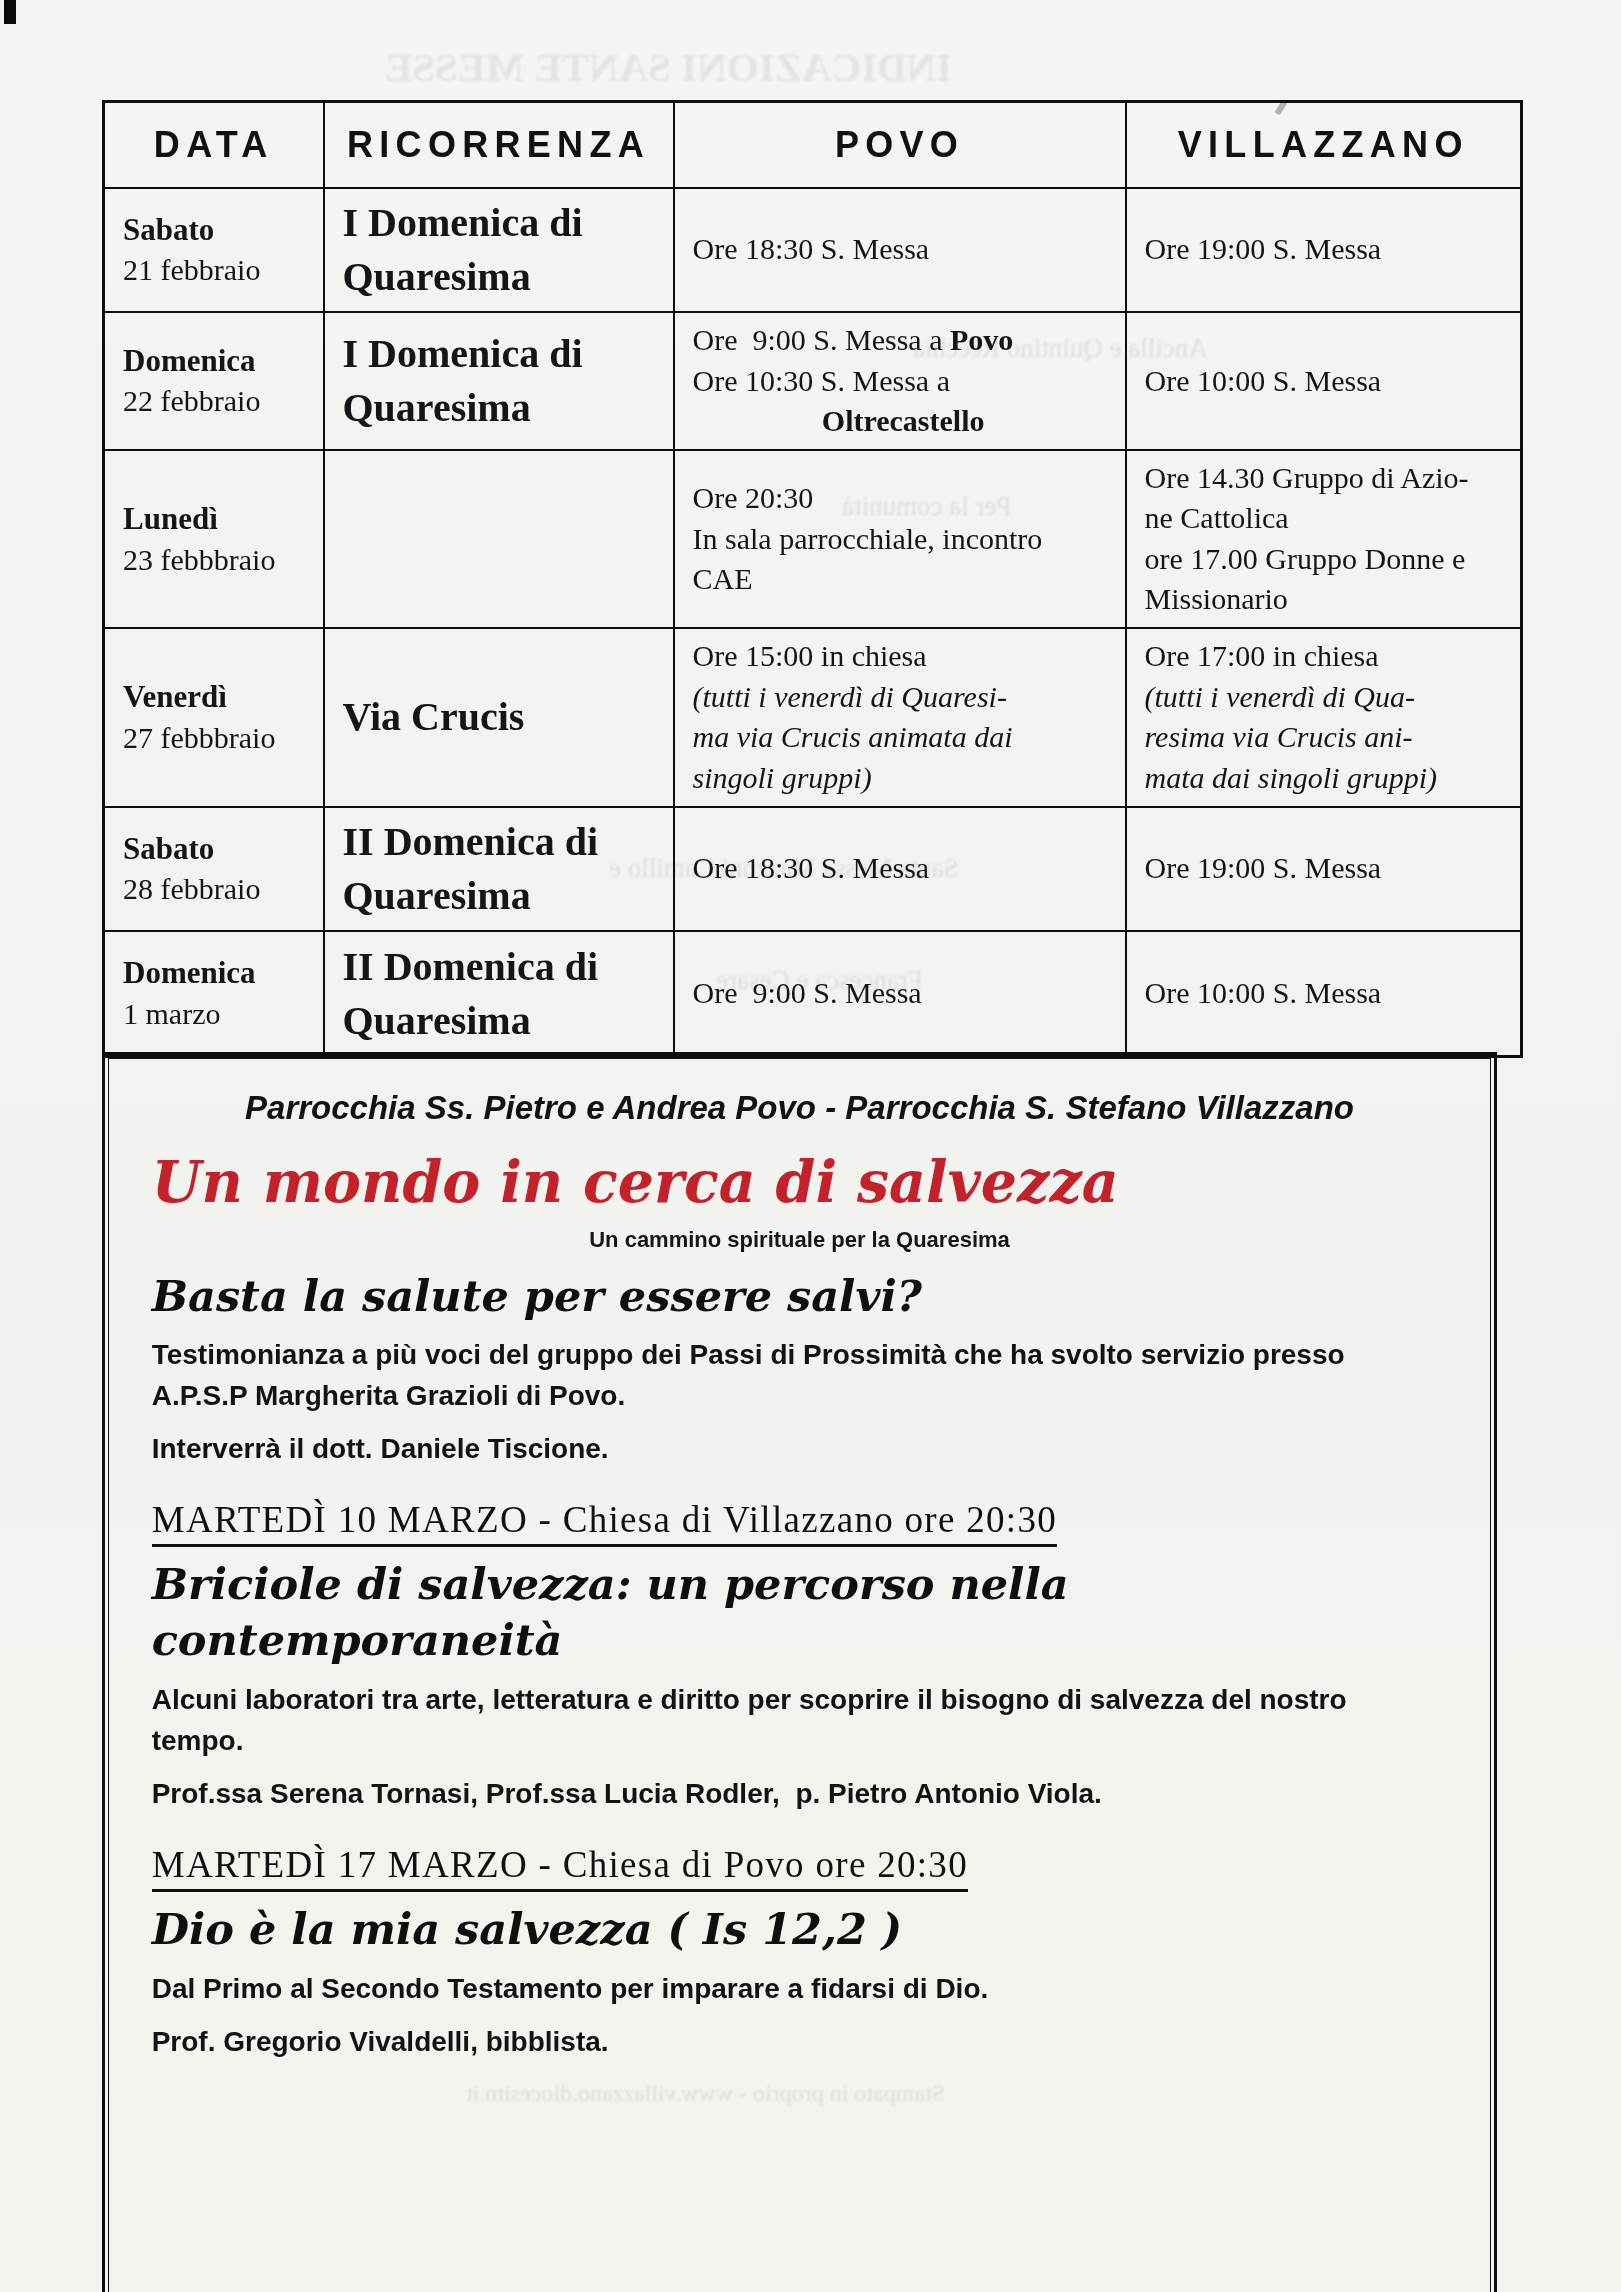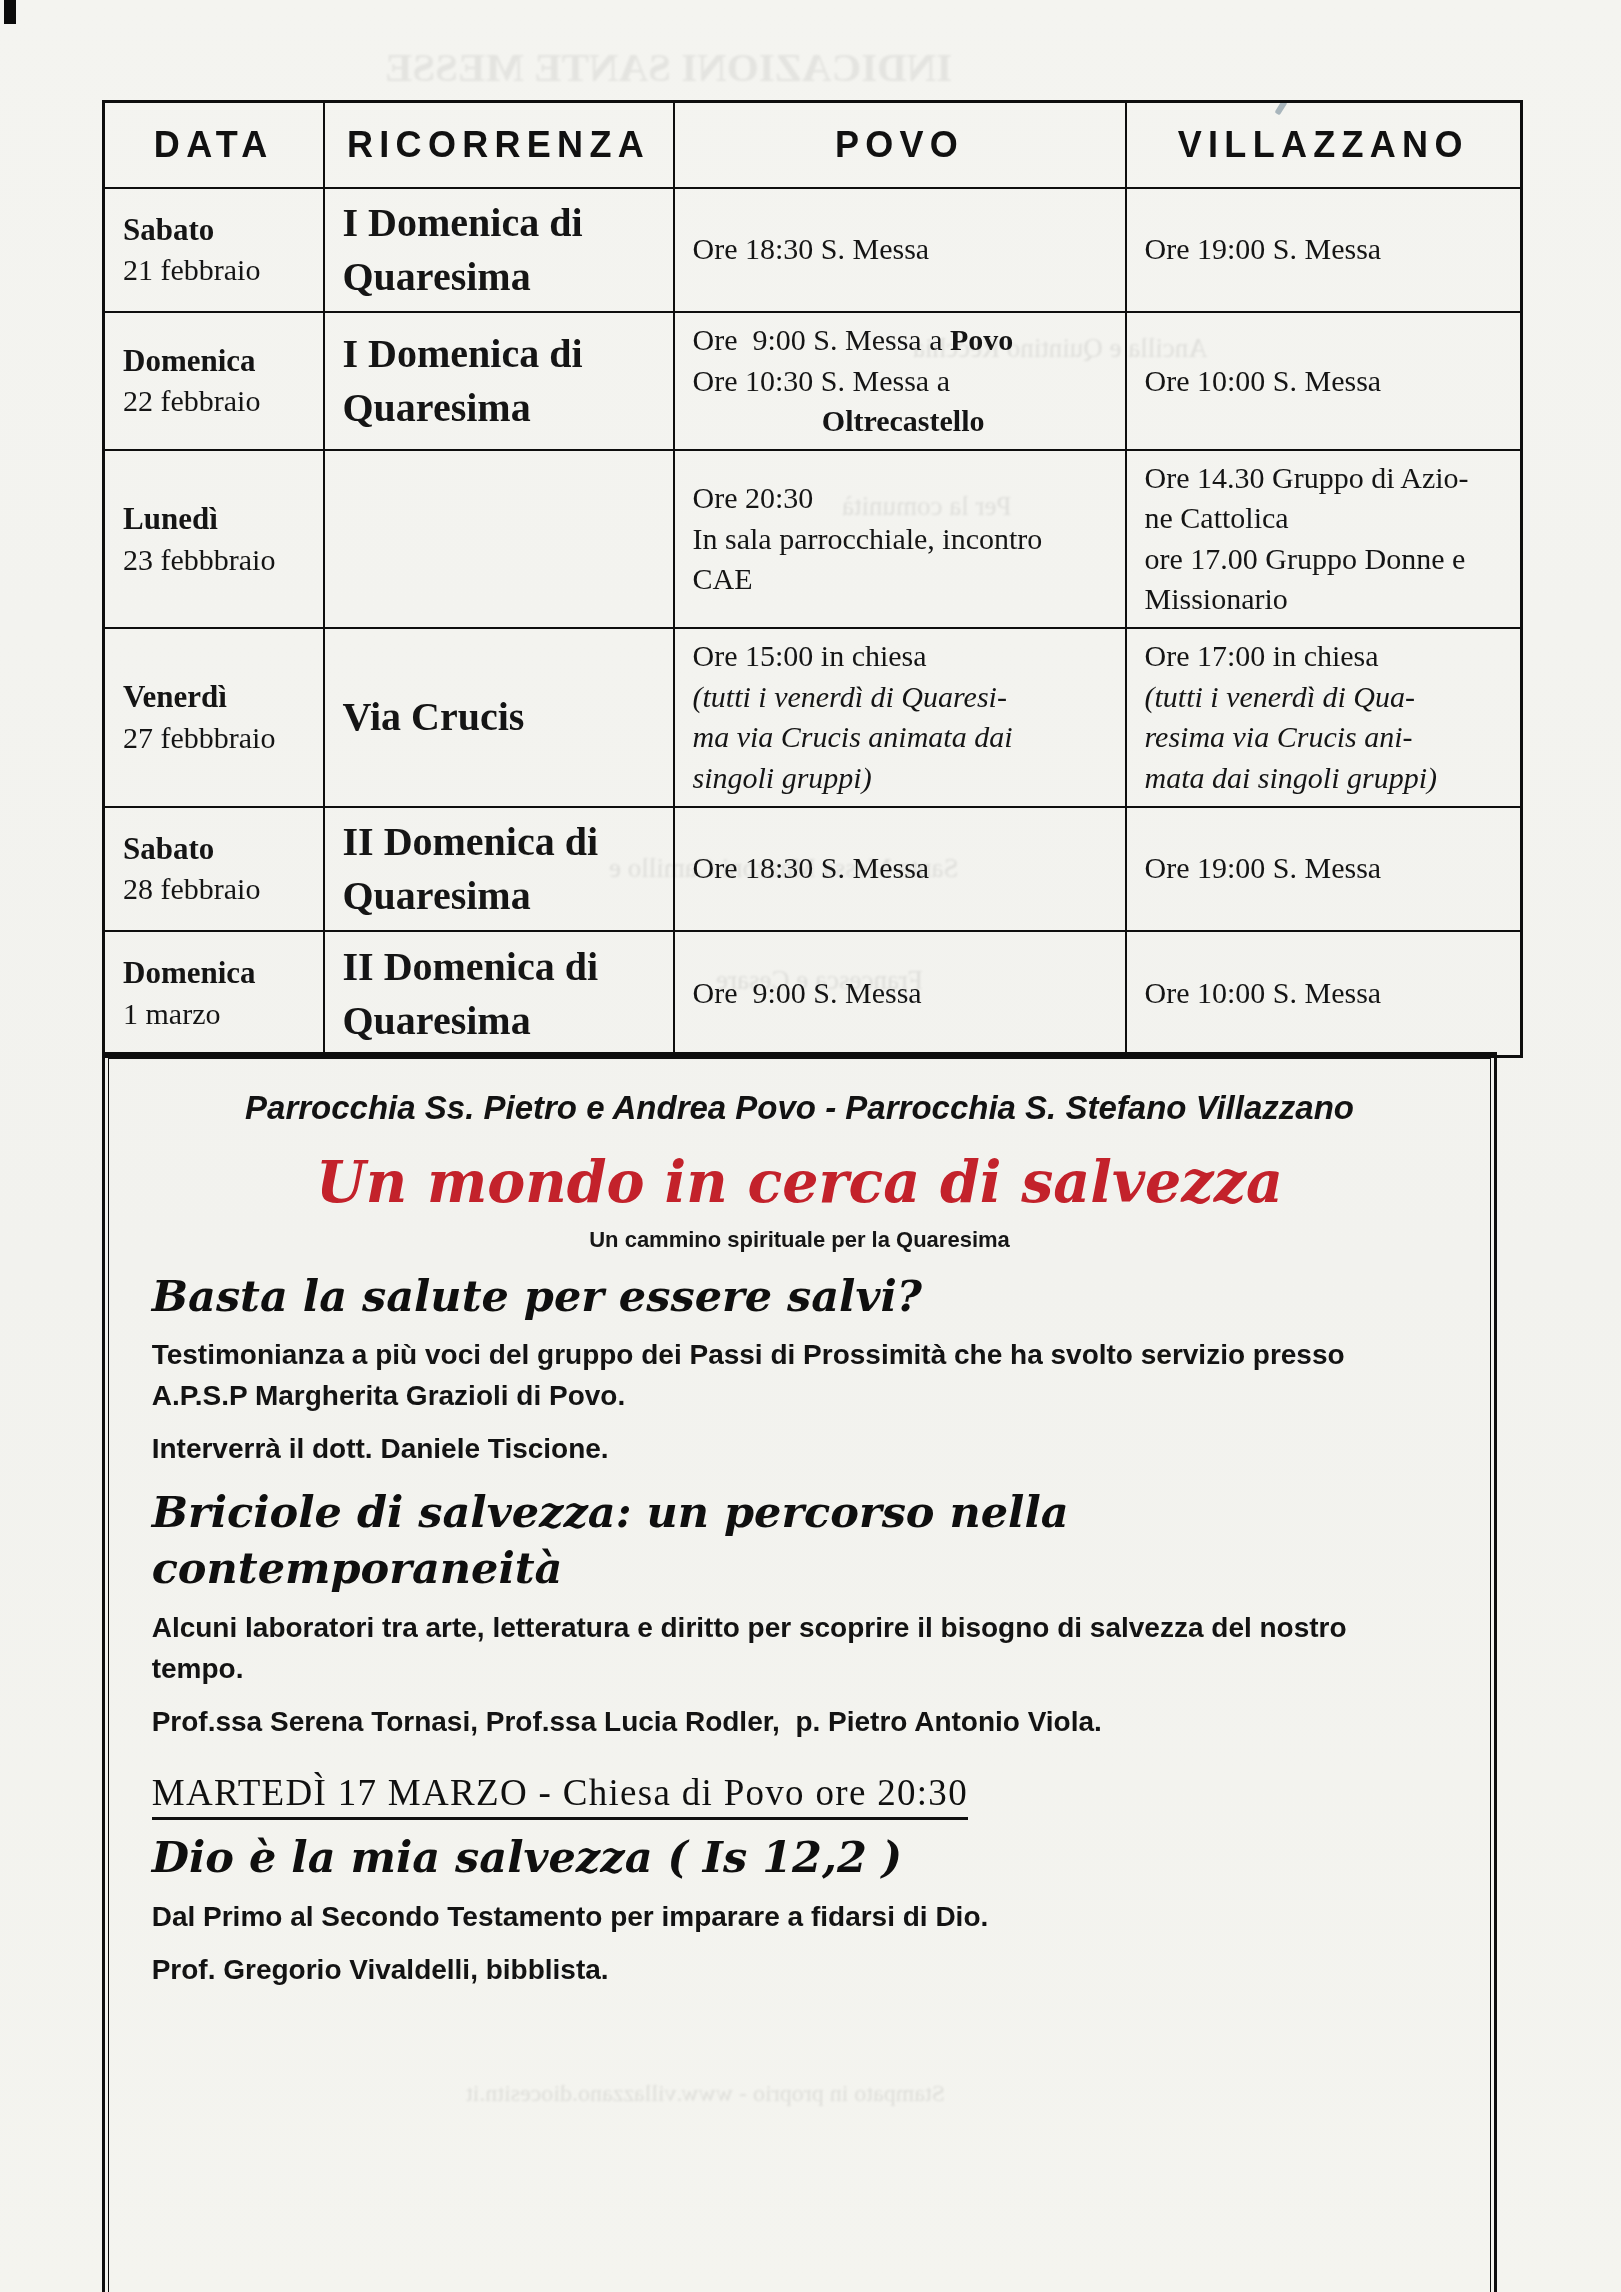--- a/index.html
+++ b/index.html
@@ -34,21 +34,21 @@
   .b{font-weight:bold;}
   .it{font-style:italic;}
   .ctr{text-align:center;font-weight:bold;}
   
   .ann-box{position:absolute;left:102px;top:1052px;width:1395px;height:1390px;
     border:3.6px solid #0e0e0e;box-sizing:border-box;}
   .ann-inner{position:absolute;left:2.7px;top:2.7px;right:2.7px;bottom:2.7px;
     border:1.8px solid #0e0e0e;padding:30px 43px 0 43px;box-sizing:border-box;}
   .parishes{text-align:center;font-family:"Liberation Sans",sans-serif;
     font-style:italic;font-weight:bold;font-size:33px;color:#121212;}
-  .main-title{text-align:center;font-family:"DejaVu Serif",serif;font-style:italic;
+  .main-title{font-family:"DejaVu Serif",serif;font-style:italic;
     font-weight:bold;font-size:57px;margin-top:19.7px;line-height:1.25;}
   .subtitle{text-align:center;font-family:"Liberation Sans",sans-serif;
     font-weight:bold;font-size:22px;margin-top:9px;}
   .ev-head{margin-top:29px;font-family:"Liberation Serif",serif;
     font-size:37px;letter-spacing:1.3px;color:#101010;}
   .ev-head span{border-bottom:3.6px solid #101010;padding-bottom:3.6px;}
   .ev-script{margin-top:16px;font-family:"DejaVu Serif",serif;font-style:italic;
     font-weight:bold;font-size:43px;line-height:1.3;color:#0f0f0f;}
   .ev-p{margin-top:10.7px;font-family:"Liberation Sans",sans-serif;font-weight:bold;
     font-size:28px;line-height:1.45;white-space:pre-wrap;color:#131313;}
@@ -203,20 +203,23 @@
       <div class="main-title" style="color:#c3222b">Un mondo in cerca di salvezza</div>
       <div class="subtitle">Un cammino spirituale per la Quaresima</div>
 
       <div>
         <div class="ev-script">Basta la salute per essere salvi?</div>
         <div class="ev-p"><span>Testimonianza a più voci del gruppo dei Passi di Prossimità che ha svolto servizio presso</span><br><span>A.P.S.P Margherita Grazioli di Povo.</span></div>
         <div class="ev-p second">Interverrà il dott. Daniele Tiscione.</div>
       </div>
 
       <div>
+        <div class="ev-head">
+          <span>MARTEDÌ 10 MARZO - Chiesa di Villazzano ore 20:30</span>
+        </div>
         <div class="ev-script">Briciole di salvezza: un percorso nella contemporaneità</div>
         <div class="ev-p"><span>Alcuni laboratori tra arte, letteratura e diritto per scoprire il bisogno di salvezza del nostro</span><br><span>tempo.</span></div>
         <div class="ev-p second">Prof.ssa Serena Tornasi, Prof.ssa Lucia Rodler,  p. Pietro Antonio Viola.</div>
       </div>
 
       <div>
         <div class="ev-head">
           <span>MARTEDÌ 17 MARZO - Chiesa di Povo ore 20:30</span>
         </div>
         <div class="ev-script">Dio è la mia salvezza ( Is 12,2 )</div>

